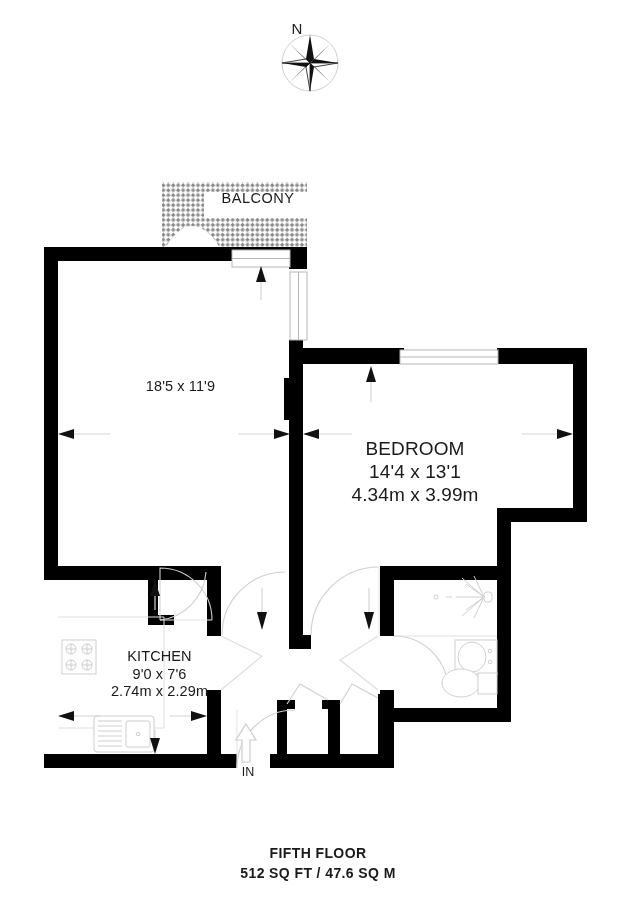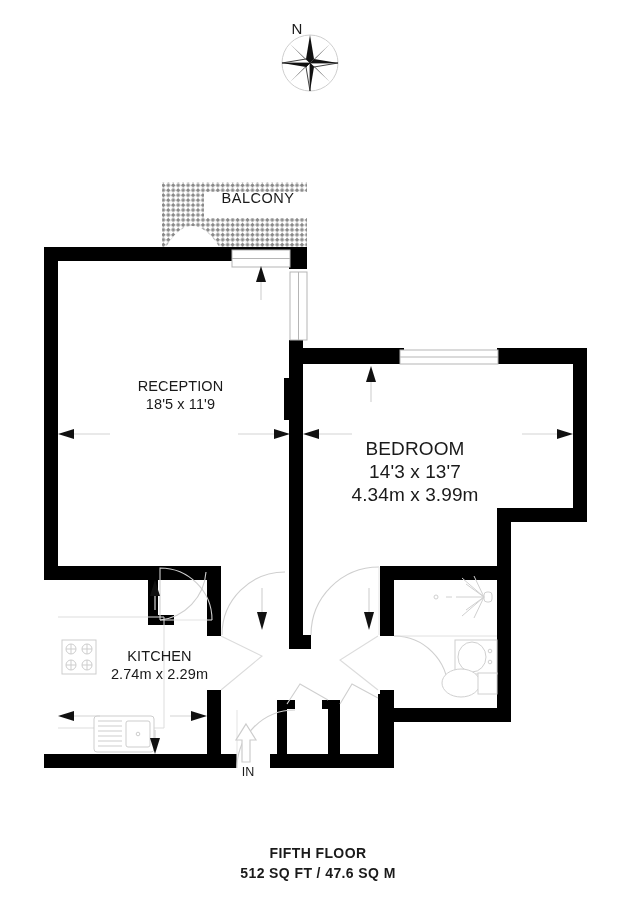--- a/index.html
+++ b/index.html
@@ -284,32 +284,32 @@
     <polygon points="246,724 256,740 250,740 250,762 242,762 242,740 236,740"></polygon>
   </g>
 
 </svg>
 
 <div class="lbl" id="compass-label">N</div>
 
 <div class="lbl" id="balcony-label">BALCONY</div>
 
 <div class="lbl" id="reception-label">
-  <span class="r1">RECEPTION</span>
   <span class="r3">18'5 x 11'9</span>
 </div>
 
 <div class="lbl" id="bedroom-label">
   <span class="r1">BEDROOM</span>
-  <span class="r3">14'3 x 13'7</span>
+  <span class="r3">14'4 x 13'1</span>
   <span class="r4">4.34m x 3.99m</span>
 </div>
 
 <div class="lbl" id="kitchen-label">
   <span class="r1">KITCHEN</span>
+  <span class="r3">9'0 x 7'6</span>
   <span class="r4">2.74m x 2.29m</span>
 </div>
 
 <div class="lbl" id="in-label">IN</div>
 
 <div class="lbl" id="footer-label">
   <span class="r1">FIFTH FLOOR</span>
   <span class="r2">512 SQ FT / 47.6 SQ M</span>
 </div>
 

